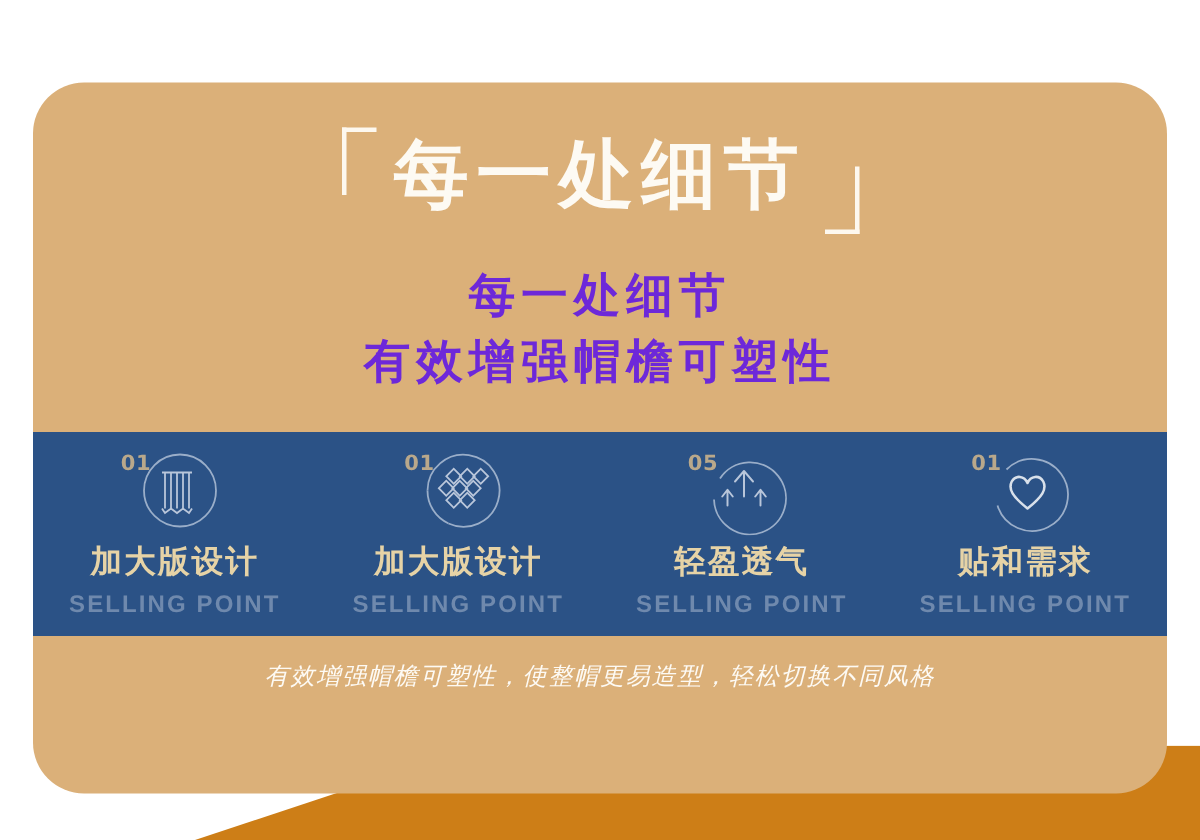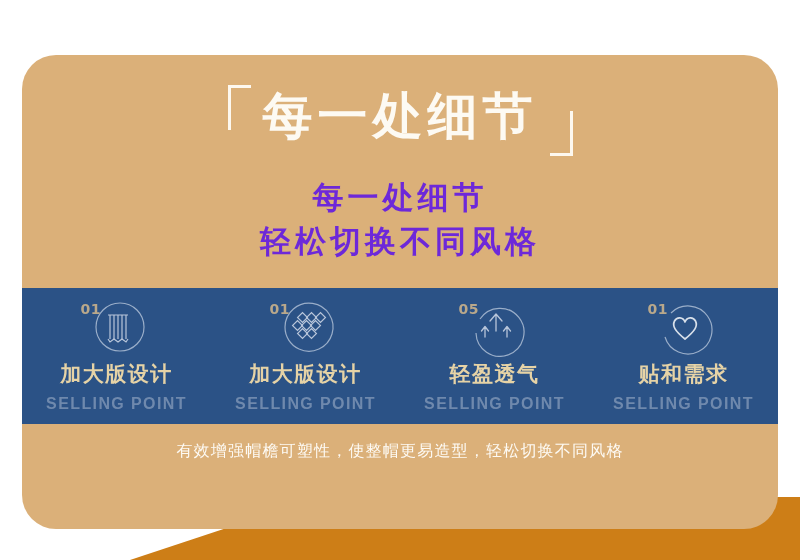--- a/index.html
+++ b/index.html
@@ -167,20 +167,21 @@
   
   .caption {
     position: absolute;
     left: 0;
     top: 369px;
     width: 756px;
     height: 76px;
     display: flex;
     align-items: center;
     justify-content: center;
+    font-style: italic;
   }
   .caption-text {
     font-size: 16px;
     color: #fdfaf4;
     letter-spacing: 1.2px;
     font-family: "DejaVu Sans", "Liberation Sans", sans-serif;
     margin-top: -22px;
   }
 </style>
 </head>
@@ -195,21 +196,21 @@
     <div class="header">
 
       <div class="title-row">
         <span class="title-wrap">
           <span class="bracket bracket-open"></span><span class="title-text">每一处细节</span><span class="bracket bracket-close"></span>
         </span>
       </div>
 
       <div class="subtitle">
         <span class="subtitle-line">每一处细节</span>
-        <span class="subtitle-line">轻松切换不同风格</span>
+        <span class="subtitle-line">有效增强帽檐可塑性</span>
       </div>
 
     </div>
 
     <div class="band">
 
       <div class="sp">
         <div class="sp-icon">
           <svg width="74" height="58" viewBox="0 0 74 58">
             <circle cx="40" cy="28" r="24" fill="none" stroke="#9aaec9" stroke-width="1.2"></circle>

